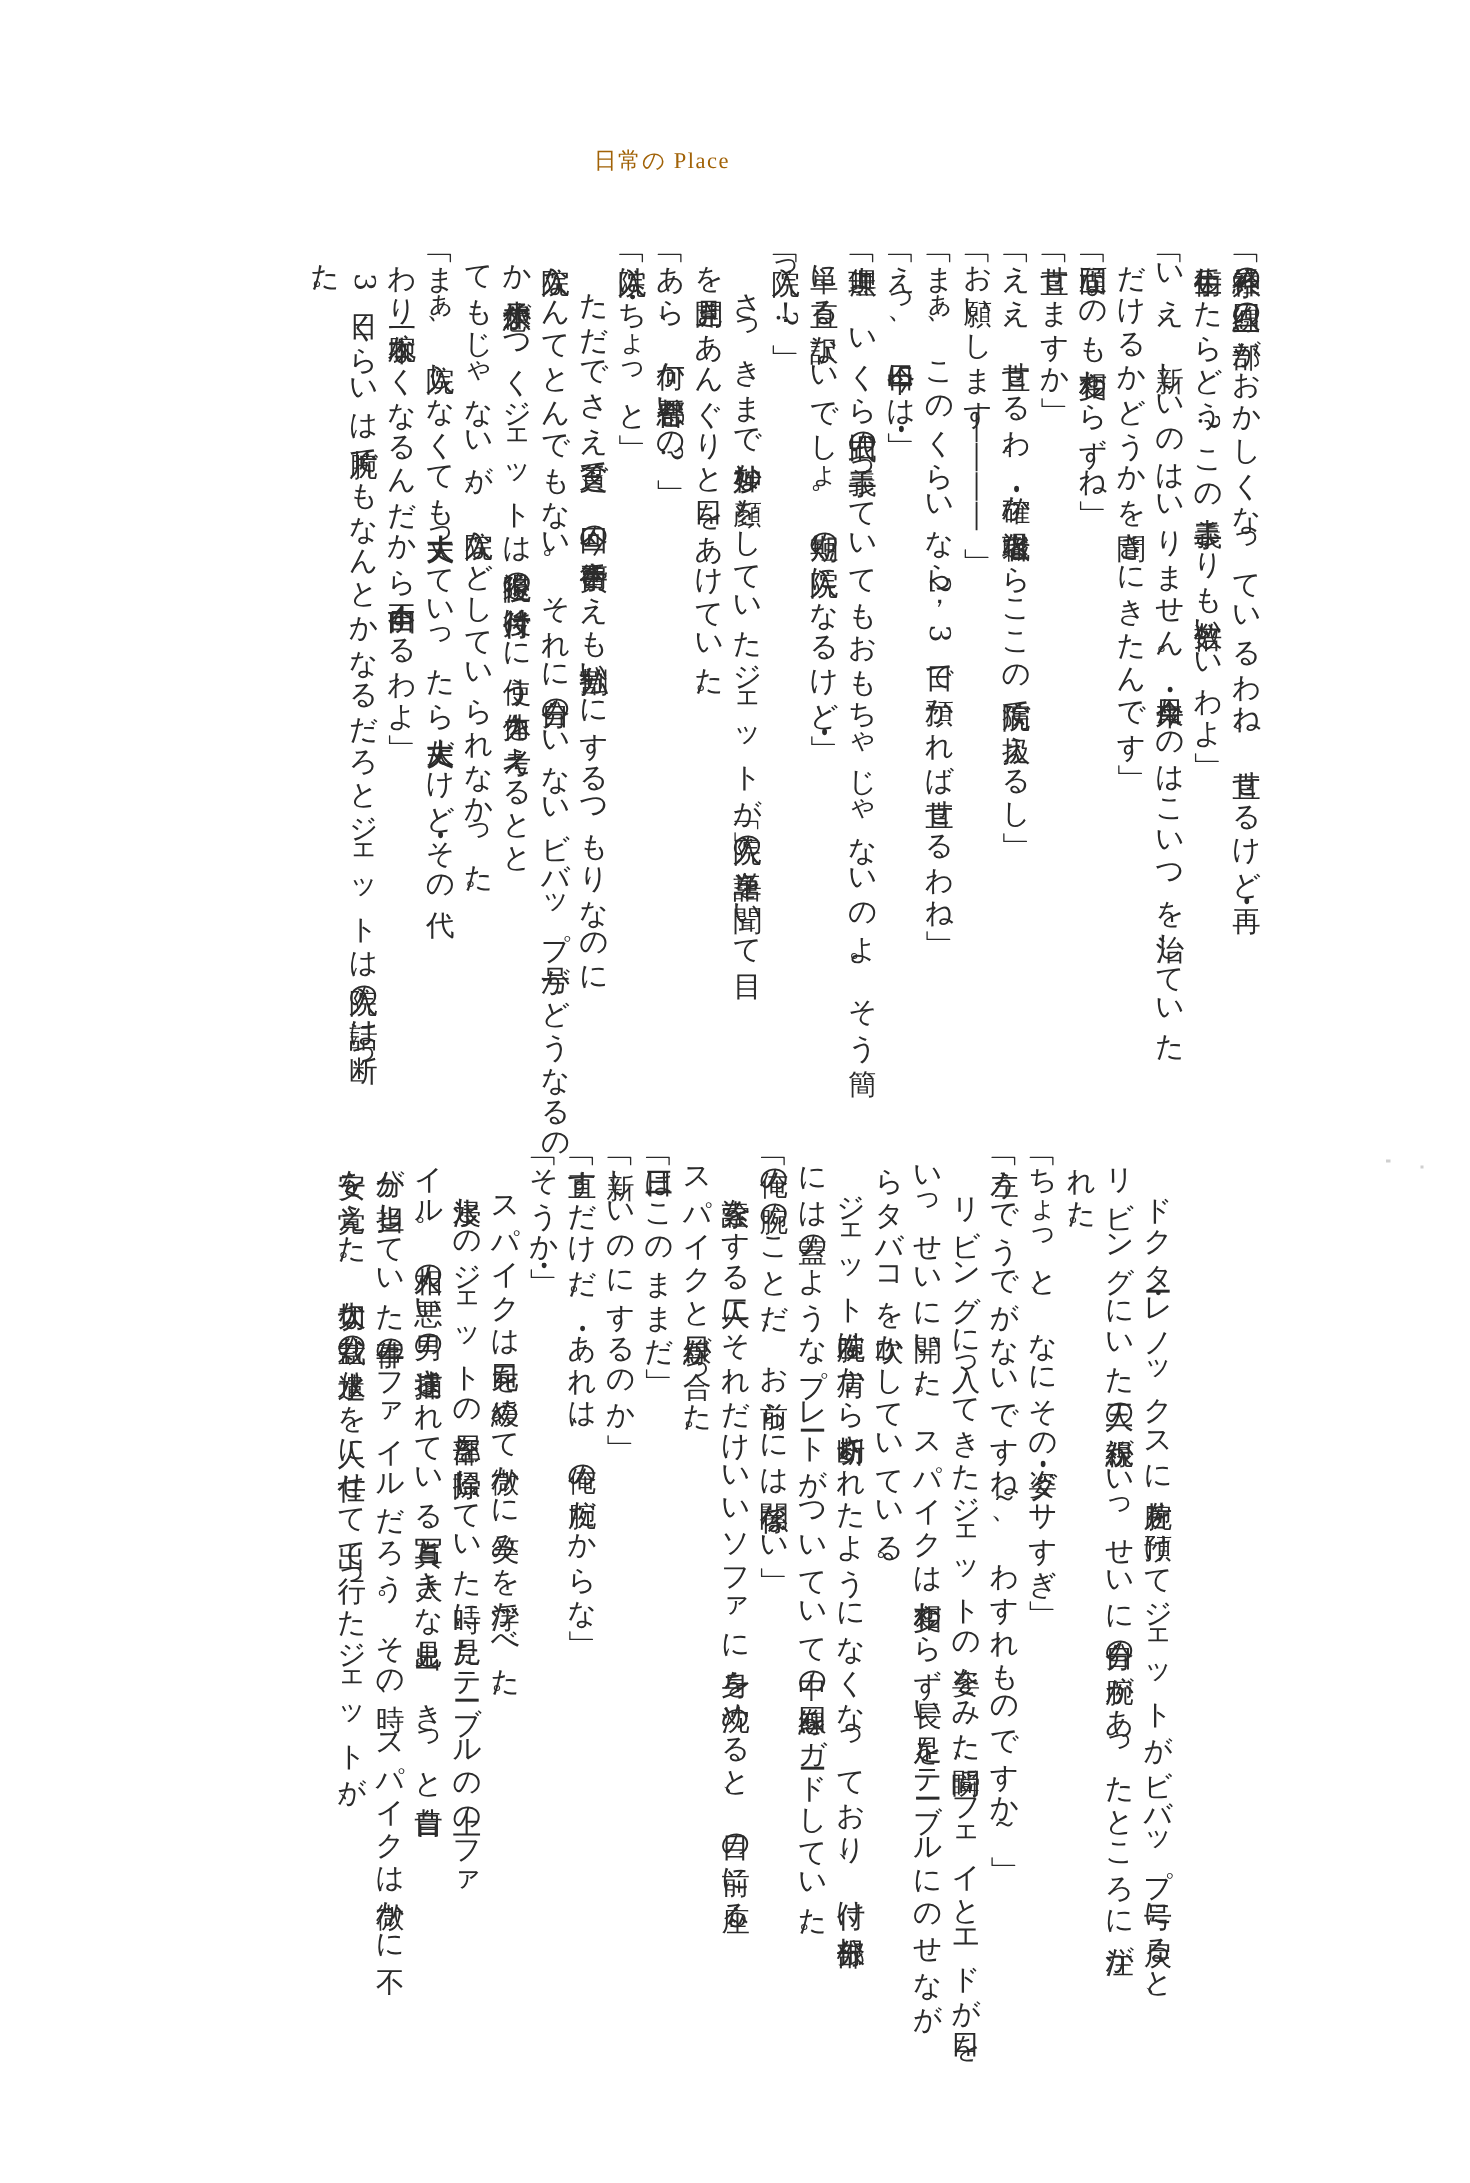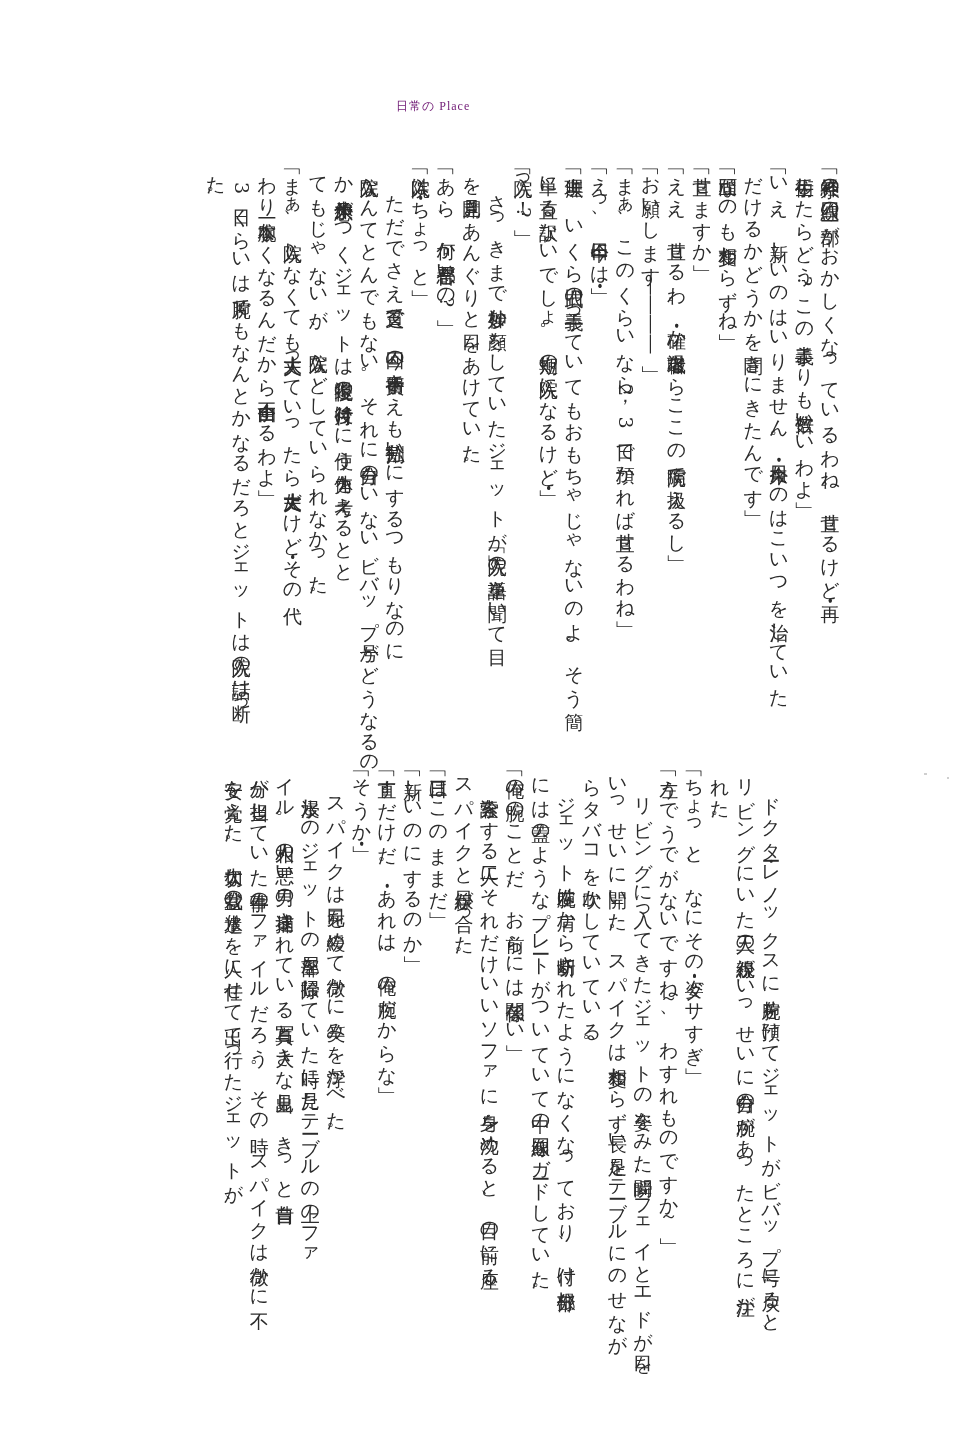--- a/index.html
+++ b/index.html
@@ -9,23 +9,23 @@
       background: #ffffff;
       position: relative;
       overflow: hidden;
       font-family: "DejaVu Serif", "Liberation Serif", serif;
       color: #2a2a2a;
     }
     .page-title {
       position: absolute;
       left: 396px;
       top: 98px;
-      font-size: 12px;
+      font-size: 15px;
       letter-spacing: 1px;
-      color: #701a75;
+      color: #a16207;
       white-space: nowrap;
       font-family: "Liberation Serif", "DejaVu Serif", serif;
     }
     .text-block {
       position: absolute;
       writing-mode: vertical-rl;
       -webkit-writing-mode: vertical-rl;
       font-size: 19px;
       line-height: 25.6px;
       letter-spacing: 0.6px;

